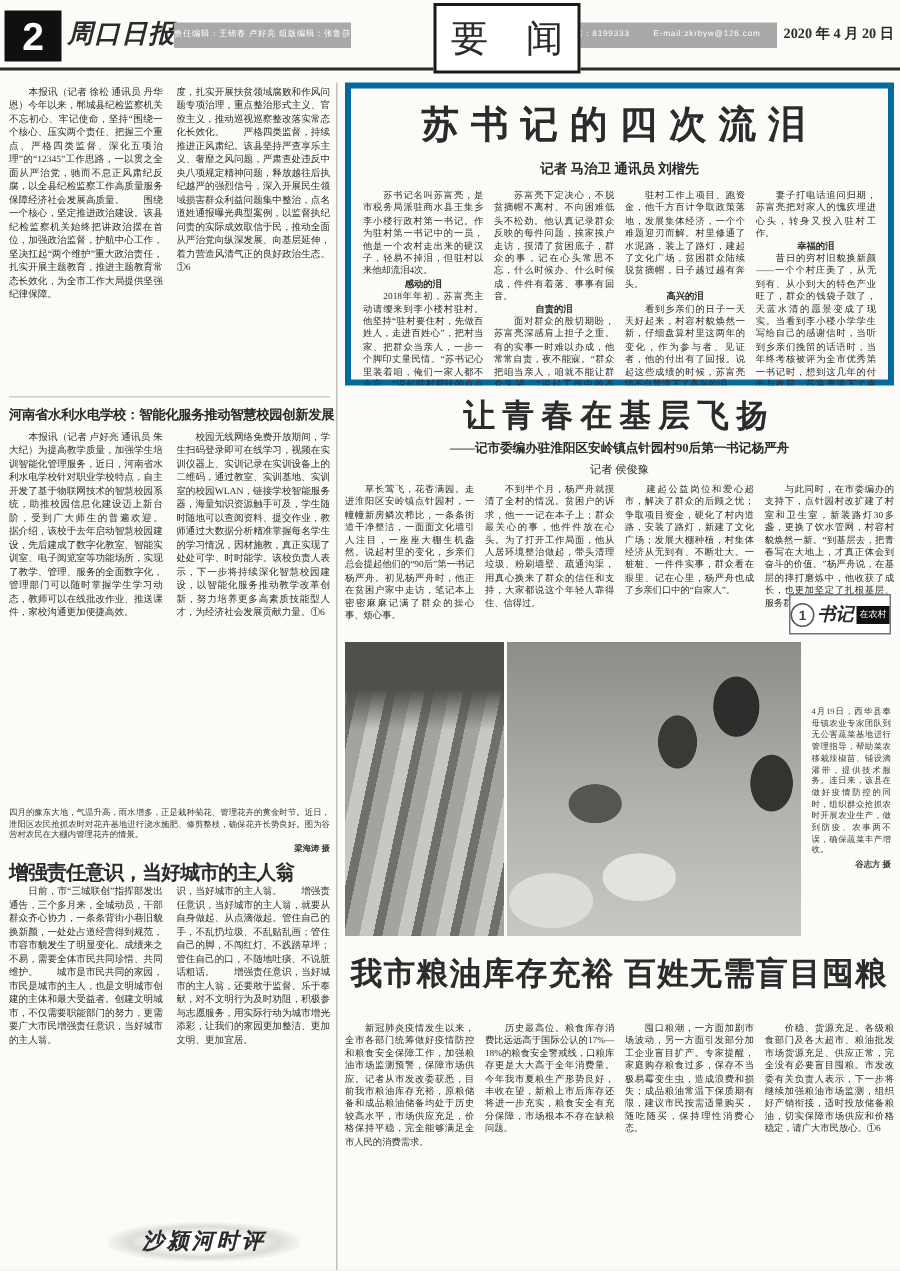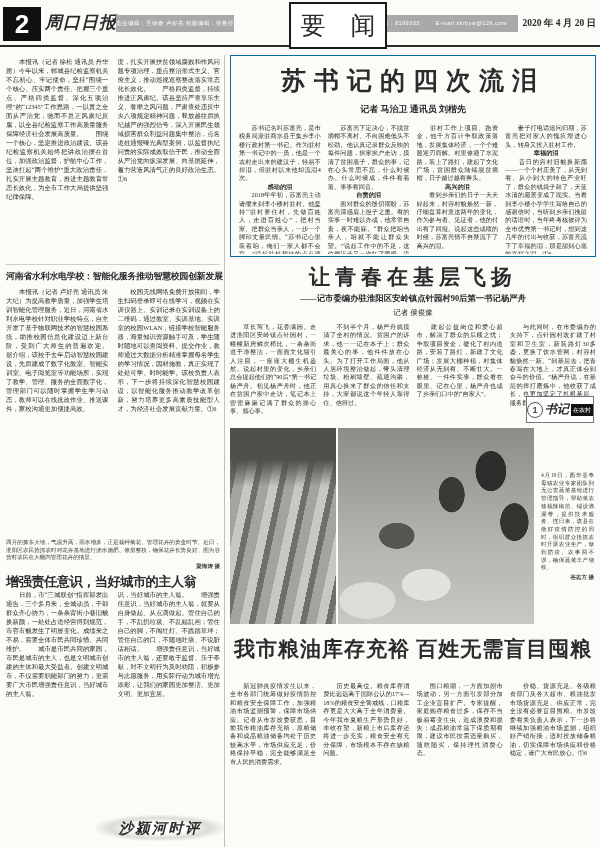--- a/index.html
+++ b/index.html
@@ -36,27 +36,27 @@
   .a1 .c{height:202px;}
   .a2-head{font-family:"Liberation Sans",sans-serif;font-weight:bold;font-size:8.9px;line-height:12px;
            letter-spacing:-.2px;white-space:nowrap;margin:4px 0 5px;}
   .a2 .c{height:246px;}
   .lcaption{font-size:5.6px;line-height:7.6px;margin:6px 0 3px;text-align:justify;color:#3a3a3a;}
   .lcaption .credit{display:block;text-align:right;font-weight:bold;margin-top:1px;}
   .a3-head{font-family:"Liberation Sans",sans-serif;font-weight:bold;font-size:13.2px;line-height:17px;
            letter-spacing:-.5px;white-space:nowrap;margin-top:3px;}
   .a3-author{text-align:center;font-size:7px;font-weight:bold;margin:3px 0 4px;}
   .a3 .c{height:182px;}
-  .logo-sy{position:absolute;left:96px;top:815px;width:128px;height:26px;z-index:2;
+  .logo-sy{position:absolute;left:72px;top:815px;width:128px;height:26px;z-index:2;
            background:radial-gradient(ellipse at center,#ffffff 30%,#dddbd6 55%,rgba(221,219,214,0) 75%);
            font-weight:bold;font-style:italic;font-size:14.5px;line-height:26px;text-align:center;
            letter-spacing:2px;}
   
   .rightcol{position:absolute;left:230px;top:55px;width:366px;}
-  .su-box{border:1px solid #0369a1;box-sizing:border-box;height:202px;padding:5px 8px;}
+  .su-box{border:4px solid #0369a1;box-sizing:border-box;height:202px;padding:5px 8px;}
   .su-head{text-align:center;font-weight:bold;font-size:25px;line-height:30px;letter-spacing:8px;margin-top:5px;}
   .su-by{text-align:center;font-size:9px;font-weight:bold;margin:7px 0 8px;}
   .su-box .c{height:130px;}
   .qing{margin-top:8px;position:relative;}
   .qing-head{text-align:center;font-weight:bold;font-size:21px;line-height:24px;letter-spacing:5px;}
   .qing-sub{text-align:center;font-weight:bold;font-size:8.4px;line-height:12px;margin-top:4px;}
   .qing-by{text-align:center;font-size:7.5px;margin:3px 0 5px;}
   .qing .c{height:96px;}
   .badge{position:absolute;right:2px;bottom:-4px;width:66px;height:25px;border:1px solid #777;background:#fff;
          display:flex;align-items:center;justify-content:center;gap:2px;z-index:2;}

